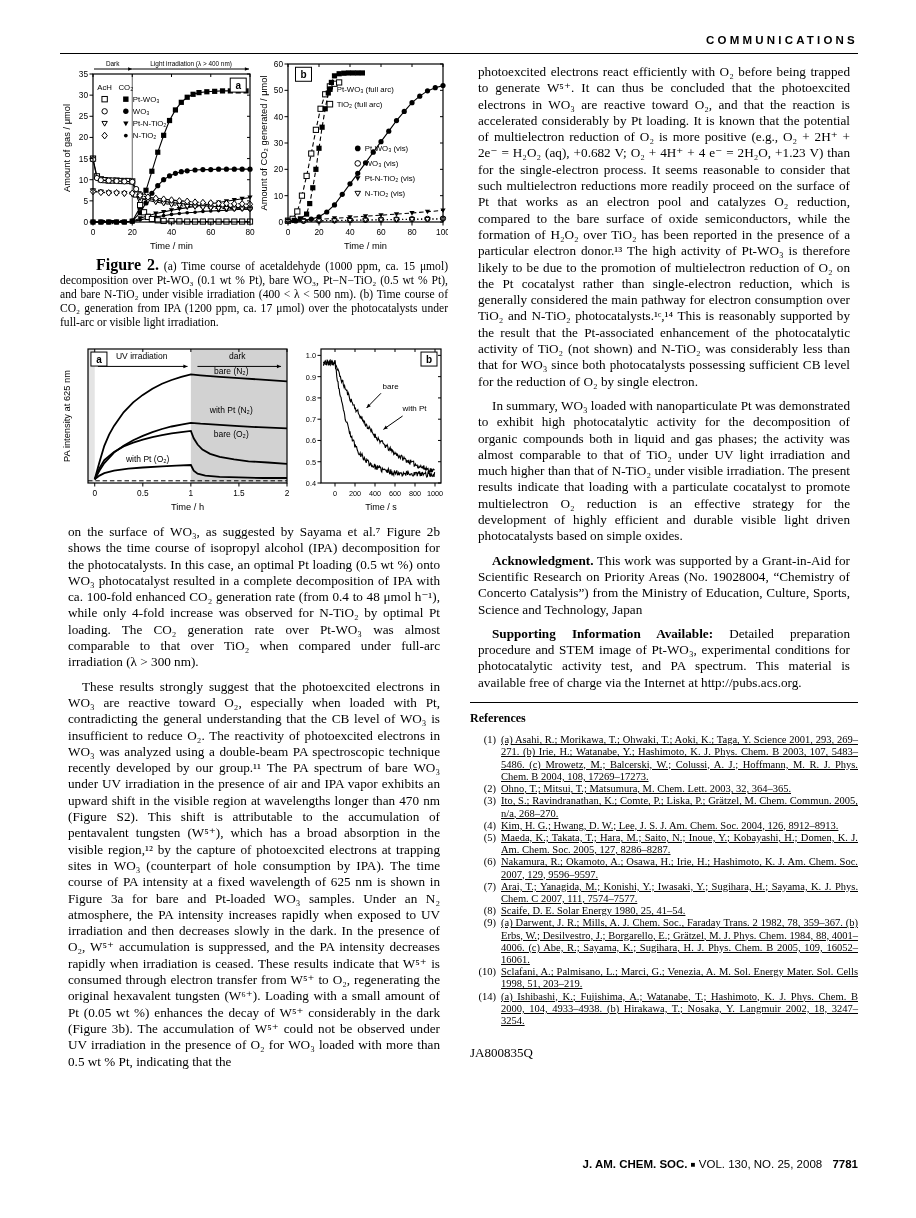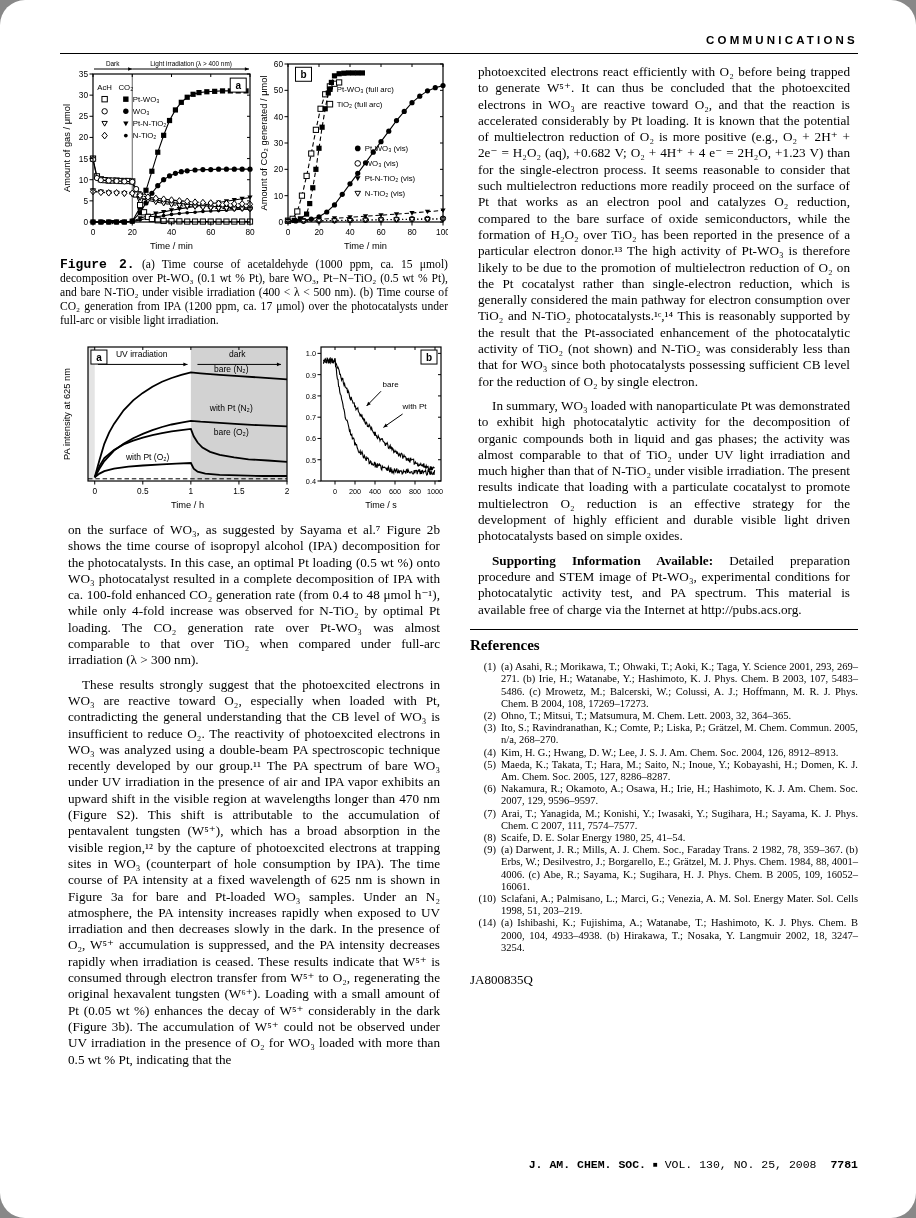--- a/index.html
+++ b/index.html
@@ -1,40 +1,40 @@
 <!DOCTYPE html>
 <html><head>
 <meta charset="utf-8">
 <style>
   html,body{margin:0;padding:0;background:#888;}
   .page{position:relative;width:916px;height:1218px;background:#fff;color:#000;
-        font-family:"Liberation Serif","DejaVu Serif",serif;overflow:hidden;border-radius:25px;}
+        font-family:"Liberation Serif","DejaVu Serif",serif;overflow:hidden;}
   .content{position:absolute;left:60px;top:34px;width:798px;}
   .masthead{text-align:right;font-family:"Liberation Sans","DejaVu Sans",sans-serif;
             font-weight:bold;font-size:11.5px;letter-spacing:3.2px;
             padding-bottom:7px;border-bottom:1.6px solid #000;margin-bottom:2px;}
   .columns{display:flex;gap:22px;}
   .col{width:388px;font-size:13.2px;line-height:16.3px;text-align:justify;}
   p.body-p{margin:8px;}
   .indent{text-indent:14px;}
   .ack{margin-top:6px;}
   figure{margin:0;}
   .fig-row{display:flex;gap:2px;align-items:flex-end;}
   figcaption{font-size:11.6px;line-height:14px;margin-top:6px;text-align:justify;}
-  .figlabel{font-weight:bold;font-family:Liberation Mono, monospace;font-size:13px;}
+  .figlabel{font-weight:bold;font-family:Liberation Serif, serif;font-size:16px;margin-left:36px;}
   .fig-block{margin-bottom:11px;}
   .refs-rule{border:none;border-top:1.3px solid #000;margin:11px 0 7px;}
-  .refs-heading{font-weight:bold;font-size:15px;margin:0 0 8px;}
+  .refs-heading{font-weight:bold;font-size:12px;margin:0 0 8px;}
   ol.refs{list-style:none;margin:0;padding:0;font-size:10.5px;line-height:12.2px;}
   ol.refs li{display:flex;}
   .ref-num{flex:0 0 26px;text-align:right;padding-right:5px;}
-  .ref-text{flex:1;text-align:justify;}
+  .ref-text{flex:1;text-align:justify;text-decoration:underline;}
   .doi{margin-top:18px;font-size:13px;}
   .footer{position:absolute;top:1158px;right:58px;
-          font-family:Liberation Mono, monospace;font-size:11.5px;}
+          font-family:Liberation Sans, sans-serif;font-size:11.5px;}
   .footer .b{font-weight:bold;}
   .footer .pgnum{margin-left:7px;}
   .footer .sq{font-size:8px;vertical-align:1px;}
   svg{display:block;background:#fff;}
   svg text{font-family:"Liberation Sans","DejaVu Sans",sans-serif;fill:#000;}
 </style>
 </head>
 <body>
 
 <div class="page">
@@ -559,20 +559,24 @@
         </figure>
 
         <p class="body-p">on the surface of WO₃, as suggested by Sayama et al.⁷ Figure 2b shows the time course of isopropyl alcohol (IPA) decomposition for the photocatalysts. In this case, an optimal Pt loading (0.5 wt %) onto WO₃ photocatalyst resulted in a complete decomposition of IPA with ca. 100-fold enhanced CO₂ generation rate (from 0.4 to 48 μmol h⁻¹), while only 4-fold increase was observed for N-TiO₂ by optimal Pt loading. The CO₂ generation rate over Pt-WO₃ was almost comparable to that over TiO₂ when compared under full-arc irradiation (λ &gt; 300 nm).</p>
         <p class="body-p indent">These results strongly suggest that the photoexcited electrons in WO₃ are reactive toward O₂, especially when loaded with Pt, contradicting the general understanding that the CB level of WO₃ is insufficient to reduce O₂. The reactivity of photoexcited electrons in WO₃ was analyzed using a double-beam PA spectroscopic technique recently developed by our group.¹¹ The PA spectrum of bare WO₃ under UV irradiation in the presence of air and IPA vapor exhibits an upward shift in the visible region at wavelengths longer than 470 nm (Figure S2). This shift is attributable to the accumulation of pentavalent tungsten (W⁵⁺), which has a broad absorption in the visible region,¹² by the capture of photoexcited electrons at trapping sites in WO₃ (counterpart of hole consumption by IPA). The time course of PA intensity at a fixed wavelength of 625 nm is shown in Figure 3a for bare and Pt-loaded WO₃ samples. Under an N₂ atmosphere, the PA intensity increases rapidly when exposed to UV irradiation and then decreases slowly in the dark. In the presence of O₂, W⁵⁺ accumulation is suppressed, and the PA intensity decreases rapidly when irradiation is ceased. These results indicate that W⁵⁺ is consumed through electron transfer from W⁵⁺ to O₂, regenerating the original hexavalent tungsten (W⁶⁺). Loading with a small amount of Pt (0.05 wt %) enhances the decay of W⁵⁺ considerably in the dark (Figure 3b). The accumulation of W⁵⁺ could not be observed under UV irradiation in the presence of O₂ for WO₃ loaded with more than 0.5 wt % Pt, indicating that the</p>
       </div>
 
       <div class="col">
         <p class="body-p">photoexcited electrons react efficiently with O₂ before being trapped to generate W⁵⁺. It can thus be concluded that the photoexcited electrons in WO₃ are reactive toward O₂, and that the reaction is accelerated considerably by Pt loading. It is known that the potential of multielectron reduction of O₂ is more positive (e.g., O₂ + 2H⁺ + 2e⁻ = H₂O₂ (aq), +0.682 V; O₂ + 4H⁺ + 4 e⁻ = 2H₂O, +1.23 V) than for the single-electron process. It seems reasonable to consider that such multielectron reductions more readily proceed on the surface of Pt that works as an electron pool and catalyzes O₂ reduction, compared to the bare surface of oxide semiconductors, while the formation of H₂O₂ over TiO₂ has been reported in the presence of a particular electron donor.¹³ The high activity of Pt-WO₃ is therefore likely to be due to the promotion of multielectron reduction of O₂ on the Pt cocatalyst rather than single-electron reduction, which is generally considered the main pathway for electron consumption over TiO₂ and N-TiO₂ photocatalysts.¹ᶜ,¹⁴ This is reasonably supported by the result that the Pt-associated enhancement of the photocatalytic activity of TiO₂ (not shown) and N-TiO₂ was considerably less than that for WO₃ since both photocatalysts possessing sufficient CB level for the reduction of O₂ by single electron.</p>
         <p class="body-p indent">In summary, WO₃ loaded with nanoparticulate Pt was demonstrated to exhibit high photocatalytic activity for the decomposition of organic compounds both in liquid and gas phases; the activity was almost comparable to that of TiO₂ under UV light irradiation and much higher than that of N-TiO₂ under visible irradiation. The present results indicate that loading with a particulate cocatalyst to promote multielectron O₂ reduction is an effective strategy for the development of highly efficient and durable visible light driven photocatalysts based on simple oxides.</p>
         <p class="body-p indent ack">
+          <b>Acknowledgment.</b>
+          <span>This work was supported by a Grant-in-Aid for Scientific Research on Priority Areas (No. 19028004, “Chemistry of Concerto Catalysis”) from the Ministry of Education, Culture, Sports, Science and Technology, Japan</span>
+        </p>
+        <p class="body-p indent ack">
           <b>Supporting Information Available:</b>
           <span>Detailed preparation procedure and STEM image of Pt-WO₃, experimental conditions for photocatalytic activity test, and PA spectrum. This material is available free of charge via the Internet at http://pubs.acs.org.</span>
         </p>
         <hr class="refs-rule">
         <div class="refs-heading">References</div>
         <ol class="refs">
             <li>
               <span class="ref-num">(1)</span>
               <span class="ref-text">(a) Asahi, R.; Morikawa, T.; Ohwaki, T.; Aoki, K.; Taga, Y. Science 2001, 293, 269–271. (b) Irie, H.; Watanabe, Y.; Hashimoto, K. J. Phys. Chem. B 2003, 107, 5483–5486. (c) Mrowetz, M.; Balcerski, W.; Colussi, A. J.; Hoffmann, M. R. J. Phys. Chem. B 2004, 108, 17269–17273.</span>
             </li>

